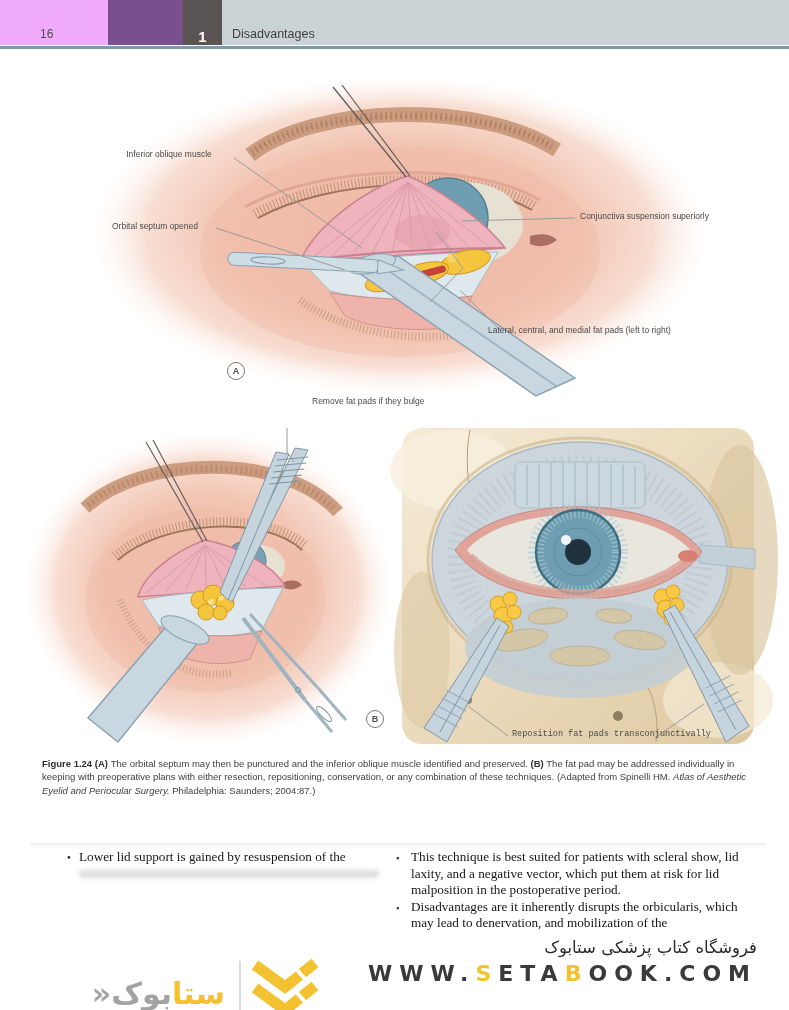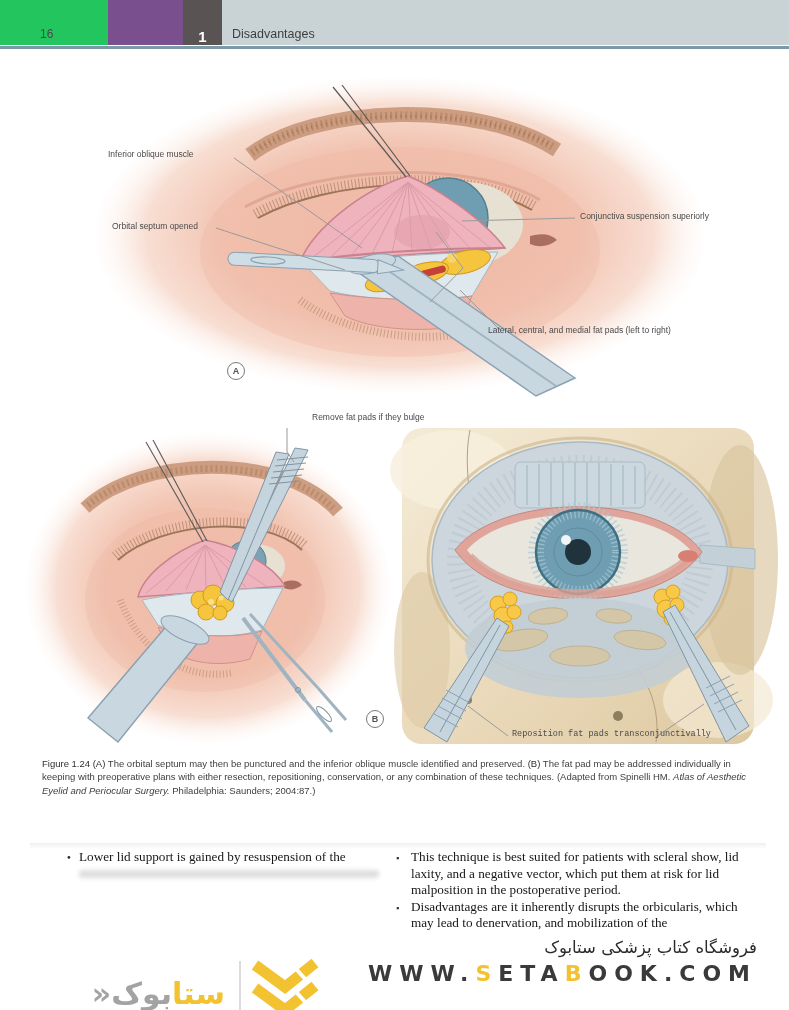--- a/index.html
+++ b/index.html
@@ -1,38 +1,38 @@
 <!DOCTYPE html>
 <html><head>
 <meta charset="utf-8">
 <style>
   * { margin:0; padding:0; box-sizing:border-box; }
   html,body { background:#ffffff; }
   body { width:789px; height:1010px; position:relative; overflow:hidden;
          font-family:"Liberation Sans", sans-serif; }
 
   
-  .header { position:absolute; top:0; left:0; width:789px; height:45px; background:#22c55e; }
+  .header { position:absolute; top:0; left:0; width:789px; height:45px; background:#f0abfc; }
   .header .pageno { position:absolute; left:40px; top:27px; font-size:12px; color:#4b4b4b; }
   .header .purple { position:absolute; left:108px; top:0; width:75px; height:45px; background:#7a4f8e; }
   .header .chapnum { position:absolute; left:183px; top:0; width:39px; height:45px; background:#595354;
                      color:#fff; font-weight:bold; font-size:15px; text-align:center; line-height:74px; }
   .header .band { position:absolute; left:222px; top:0; width:567px; height:45px; background:#c9d2d4; }
   .header .chaptitle { position:absolute; left:232px; top:27px; font-size:12.5px; color:#3f3f3f; }
   .header-rule { position:absolute; top:45px; left:0; width:789px; height:4px; background:#7b9aa8; border-top:1px solid #fff; }
 
   
   .figlabel { position:absolute; font-size:8.5px; color:#4a4a4a; white-space:nowrap; }
   .marker { position:absolute; width:18px; height:18px; border:1px solid #7a7a7a; border-radius:50%;
             font-size:9px; font-weight:bold; color:#555; text-align:center; line-height:17px; background:#fff; }
 
   
   .caption { position:absolute; left:42px; top:757px; width:708px; font-size:9.5px; line-height:1.42;
              color:#3e3e3e; }
-  .caption .b { font-weight:normal; color:#2e2e2e; }
+  .caption .b { font-weight:bold; color:#2e2e2e; }
   .caption .i { font-style:italic; }
 
   
   .textblock { position:absolute; left:40px; top:849px; width:716px; display:flex;
                font-family:"Liberation Serif", serif; font-size:13.2px; line-height:16.6px; color:#151515; }
   .textblock .shade-top { position:absolute; left:-10px; top:-6px; width:736px; height:6px;
                background:linear-gradient(#cfcfcf55, #ffffff00); }
   .col-left  { width:354px; }
   .col-right { width:362px; }
   .cont { padding-left:39px; }
@@ -318,25 +318,25 @@
       </g>
     </g>
 
     <g stroke="#9a9a9a" stroke-width="1" fill="none">
       <path d="M468,706 L508,736"></path>
       <path d="M656,737 L704,704"></path>
     </g>
   </g>
 </svg>
 
-<div class="figlabel" style="left:108px; top:149px; width:122px; text-align:left;">Inferior oblique muscle</div>
+<div class="figlabel" style="left:108px; top:149px; width:122px; text-align:center;">Inferior oblique muscle</div>
 <div class="figlabel" style="left:112px; top:221px;">Orbital septum opened</div>
 <div class="figlabel" style="left:580px; top:211px;">Conjunctiva suspension superiorly</div>
 <div class="figlabel" style="left:488px; top:325px;">Lateral, central, and medial fat pads (left to right)</div>
-<div class="figlabel" style="left:276px; top:412px;padding-left:36px;">Remove fat pads if they bulge</div>
+<div class="figlabel" style="left:276px; top:396px;padding-left:36px;">Remove fat pads if they bulge</div>
 <div class="figlabel" style="left:512px; top:729px;font-family:Liberation Mono, monospace;">Reposition fat pads transconjunctivally</div>
 
 <div class="marker" style="left:227px; top:362px;">A</div>
 <div class="marker" style="left:366px; top:710px;">B</div>
 
 <div class="caption">
   <span class="b">Figure 1.24 </span><span class="b">(A) </span><span>The orbital septum may then be punctured and the inferior oblique muscle identified and preserved. </span><span class="b">(B) </span><span>The fat pad may be addressed individually in keeping with preoperative plans with either resection, repositioning, conservation, or any combination of these techniques. (Adapted from Spinelli HM. </span><span class="i">Atlas of Aesthetic Eyelid and Periocular Surgery.</span><span> Philadelphia: Saunders; 2004:87.)</span>
 </div>
 
 <div class="textblock">

